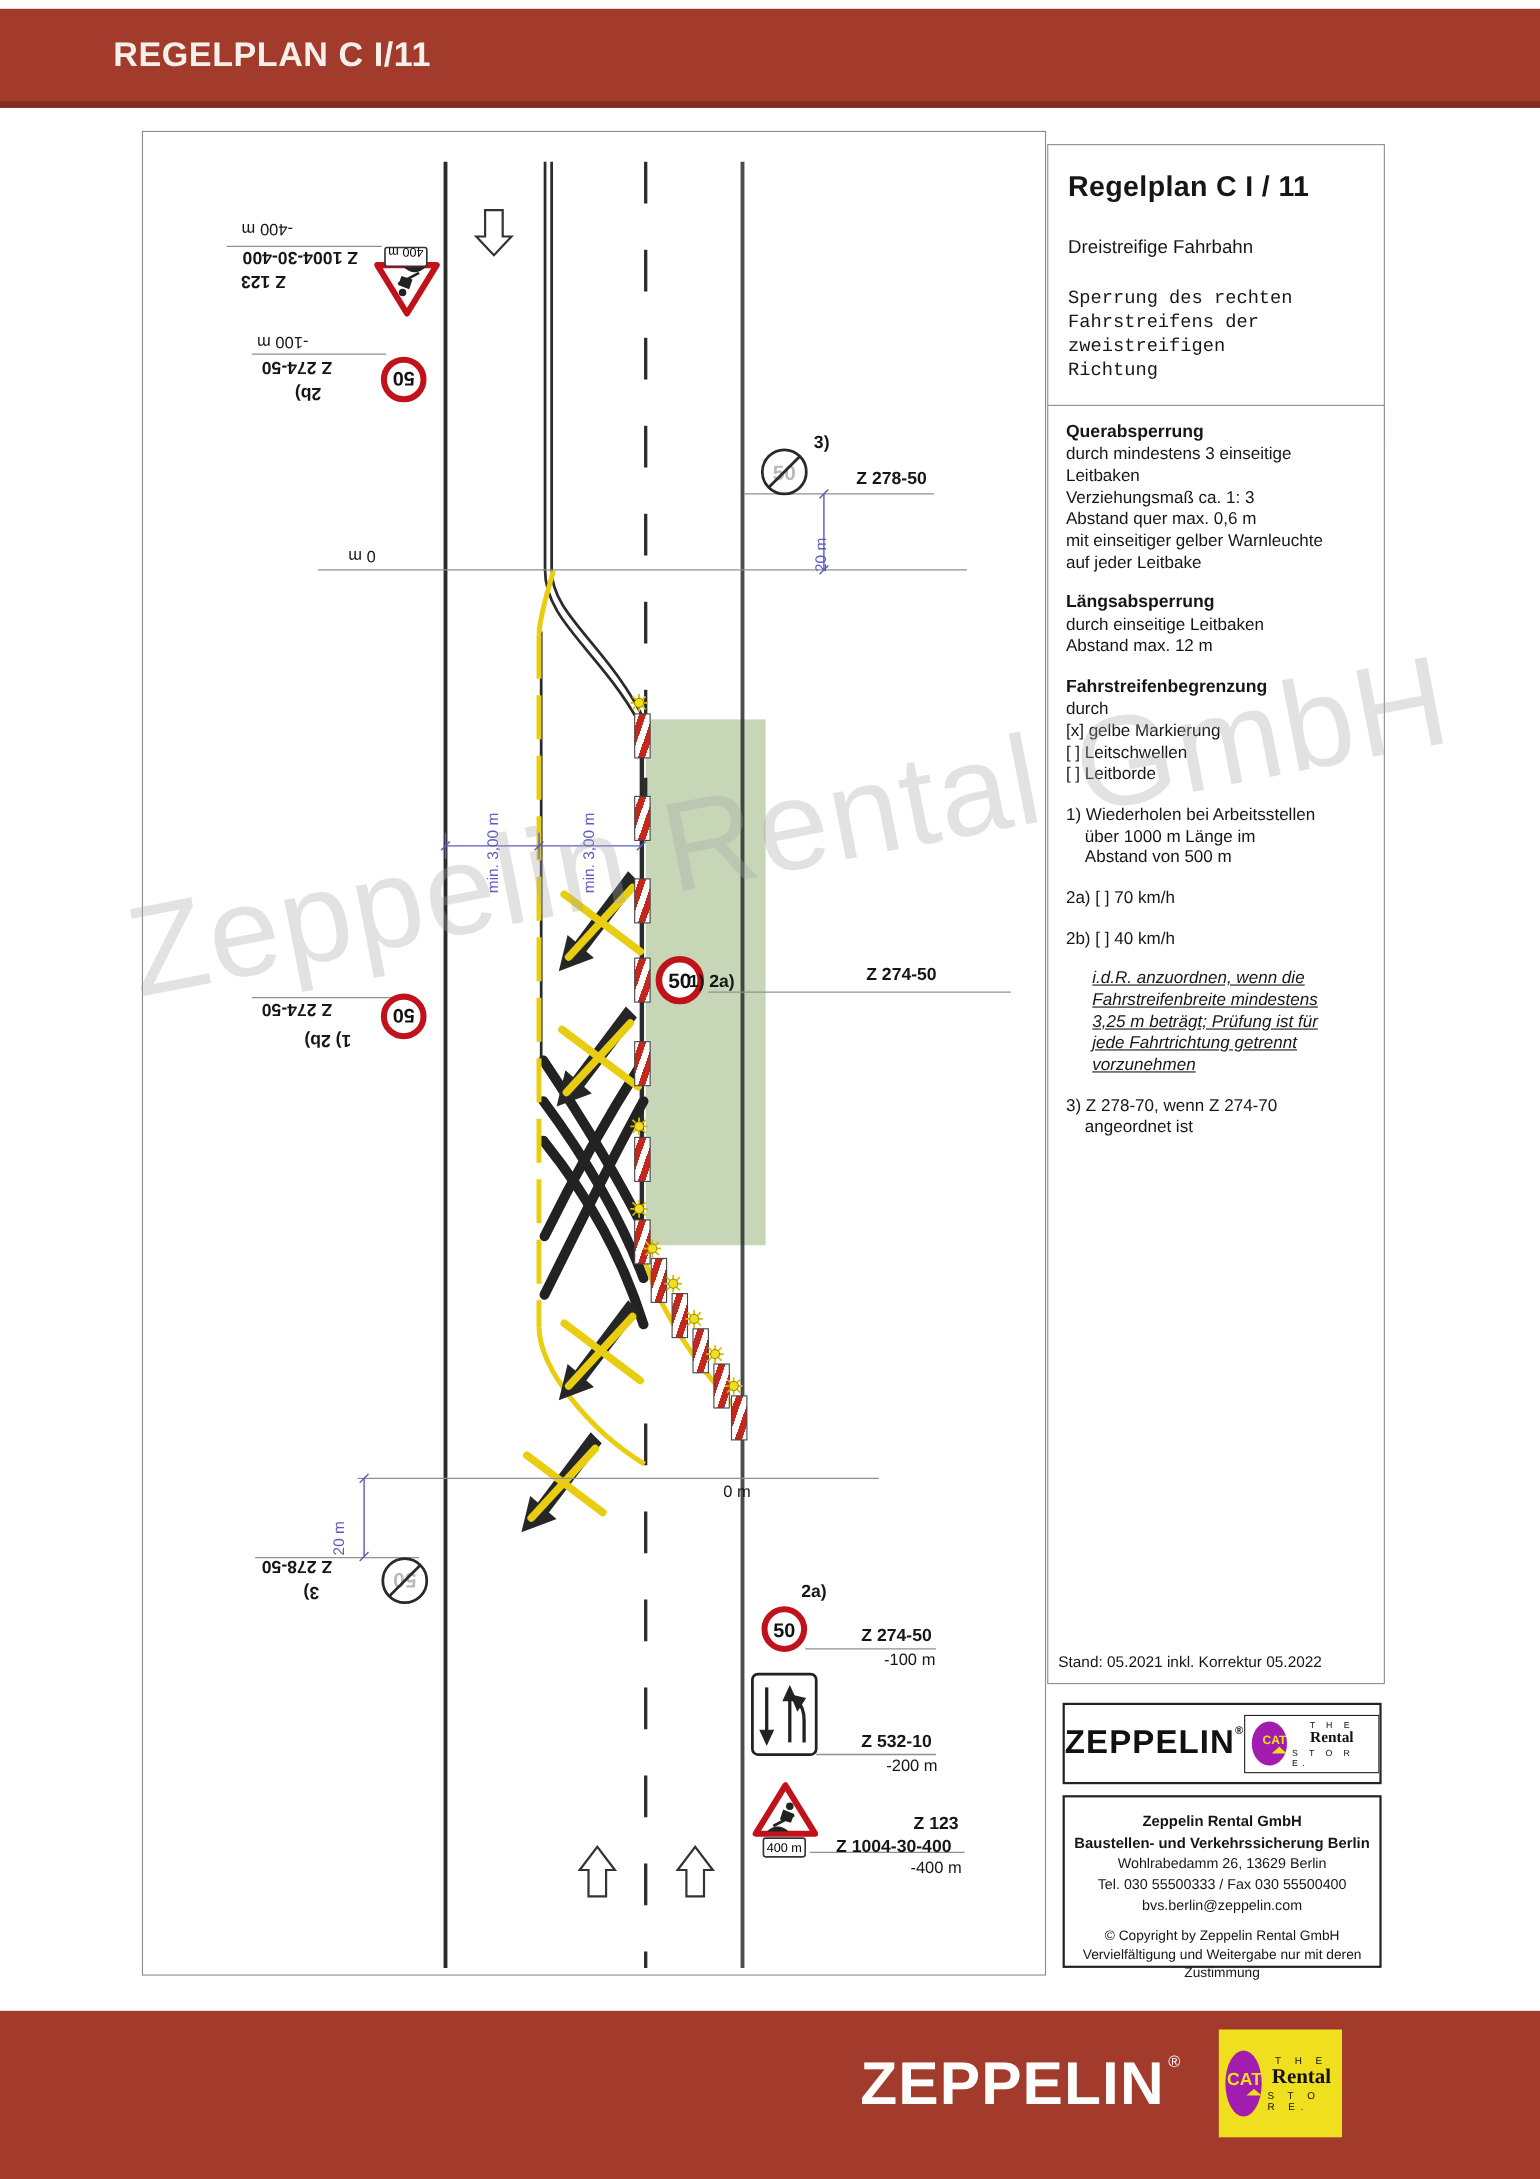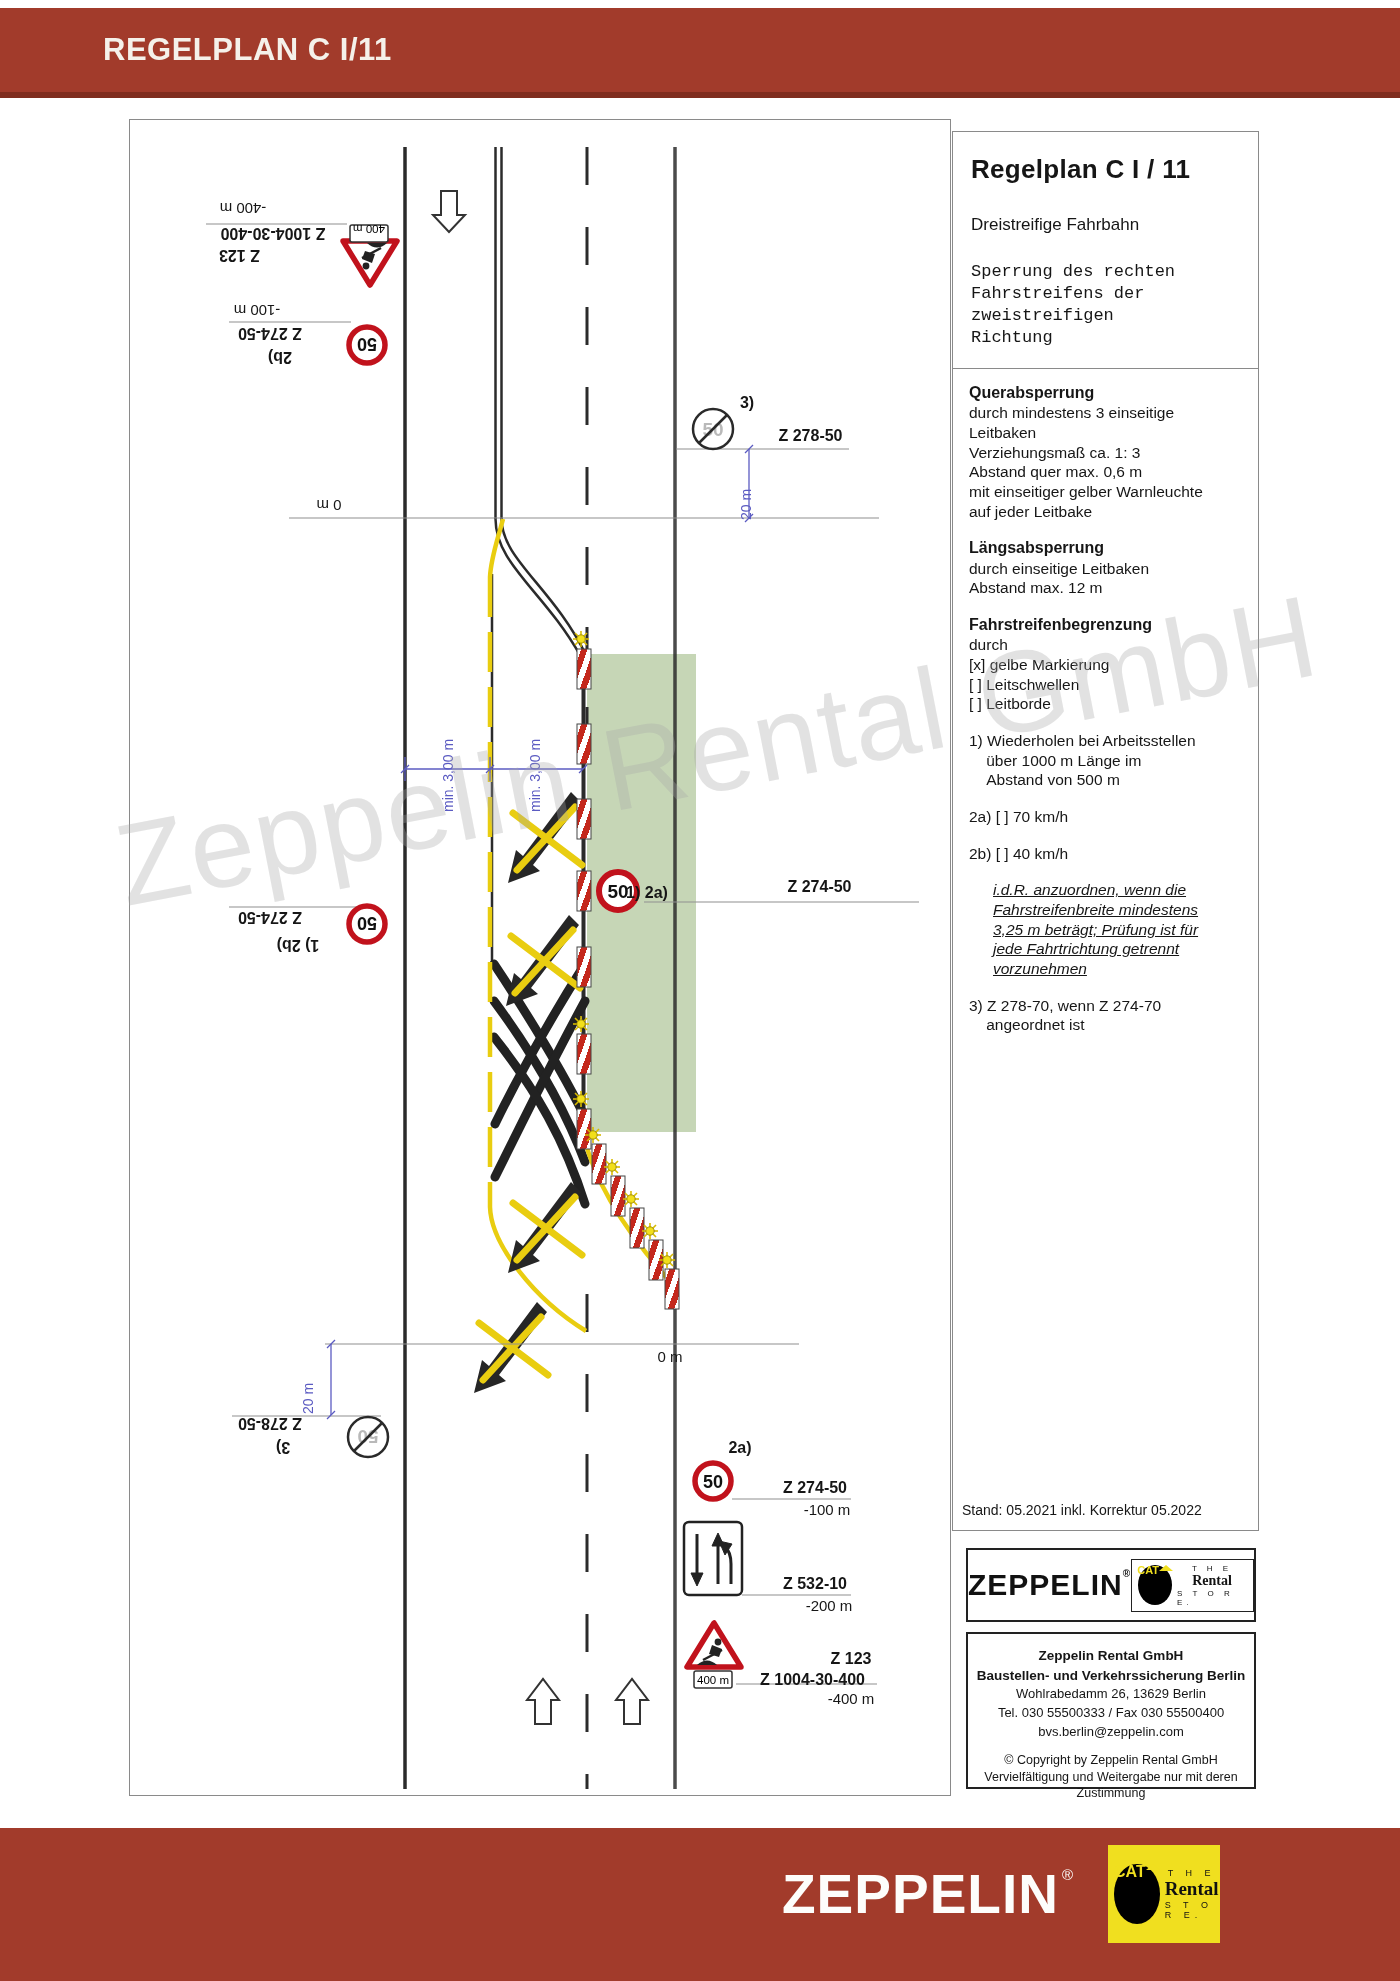--- a/index.html
+++ b/index.html
@@ -28,21 +28,21 @@
   #pnotes b{font-size:16px;}
   .pre{white-space:pre-wrap;}
   .sec{margin-bottom:17px;}
   .it{font-style:italic;margin:17px 0 17px 24px;text-decoration:underline;}
   #stand{position:absolute;left:962px;top:1502px;font-size:14px;z-index:10;}
   
   #logobox{left:966px;top:1548px;width:290px;height:74px;border:2px solid #222;display:flex;align-items:center;justify-content:center;gap:0;}
   .zeplogo{font-size:30px;font-weight:bold;letter-spacing:1px;color:#111;}
   .regsm{font-size:10px;vertical-align:top;}
   .catbox{background:#f0df1f;display:flex;align-items:center;padding:4px 6px;gap:5px;}
-  .catoval{background:#000000;border-radius:50%;display:flex;align-items:flex-start;justify-content:center;}
+  .catoval{background:#a21caf;border-radius:50%;display:flex;flex-direction:column;align-items:flex-end;justify-content:center;}
   .catoval .c{color:#f0df1f;font-weight:bold;line-height:1;}
   .tri{width:0;height:0;border-left:7px solid transparent;border-right:7px solid transparent;border-bottom:6px solid #f0df1f;}
   .catcol{display:flex;flex-direction:column;align-items:center;color:#111;}
   .catcol .sp{letter-spacing:4px;font-size:8px;}
   .catcol .rent{font-family:"Liberation Serif",serif;font-weight:bold;}
   #minicat{border:1.5px solid #222;background:#fff;}
   #minicat .catoval{width:34px;height:40px;}
   #minicat .c{font-size:11px;}
   #minicat .rent{font-size:14px;}
   #addrbox{left:966px;top:1632px;width:290px;height:157px;border:2px solid #222;text-align:center;

